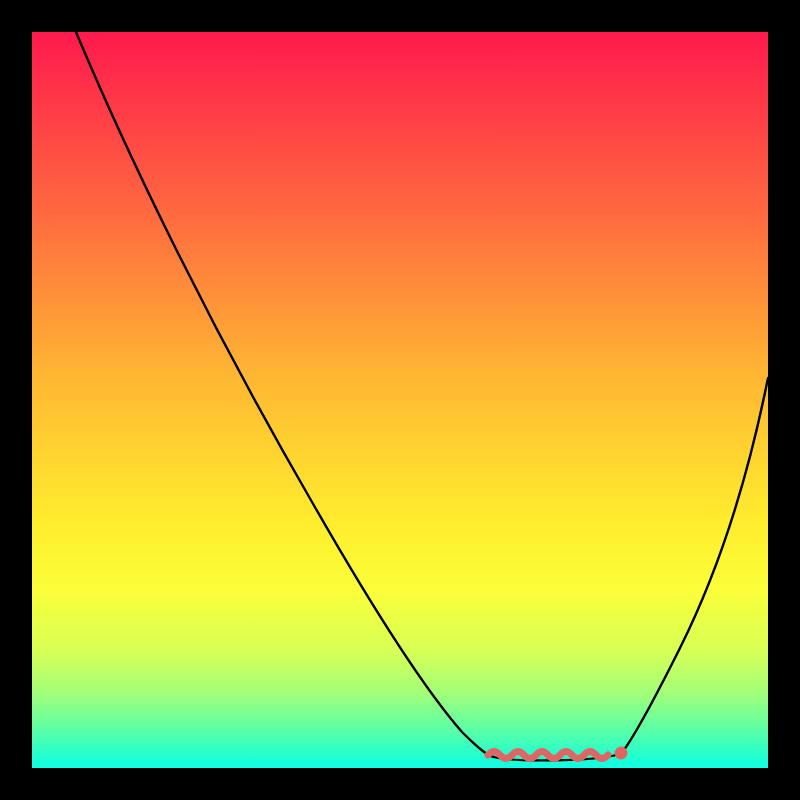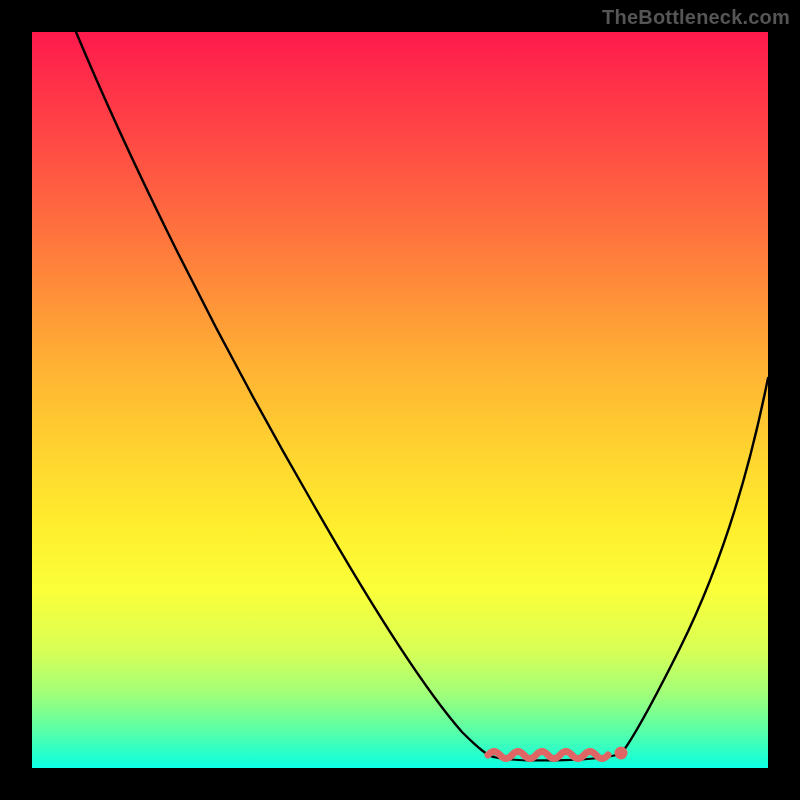--- a/index.html
+++ b/index.html
@@ -60,21 +60,20 @@
     height: 736px;
     overflow: visible;
   }
 </style>
 </head>
 <body>
 
 <div class="frame">
   <div class="plot"></div>
 
-  <div class="watermark">TheBottleneck.com</div>
 
   <svg class="curves" viewBox="0 0 736 736" preserveAspectRatio="none">
     <path d="M 44 0
              C 90 110, 170 280, 280 470
              C 340 575, 395 660, 430 700
              C 448 718, 456 724, 462 725" fill="none" stroke="#000" stroke-width="2.4" stroke-linecap="round"></path>
     <path d="M 589 722
              C 600 708, 620 672, 648 616
              C 676 560, 710 476, 736 346" fill="none" stroke="#000" stroke-width="2.4" stroke-linecap="round"></path>
     <path d="M 462 725

